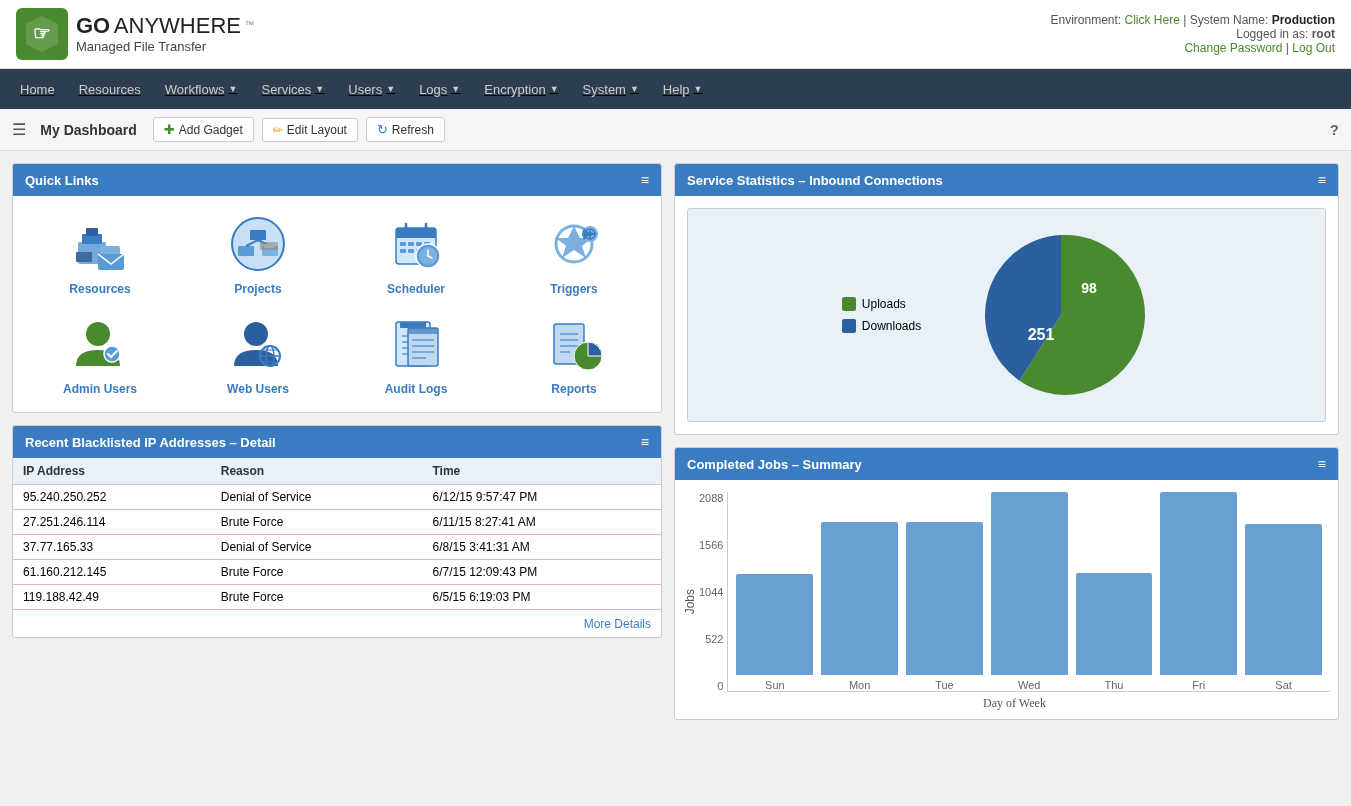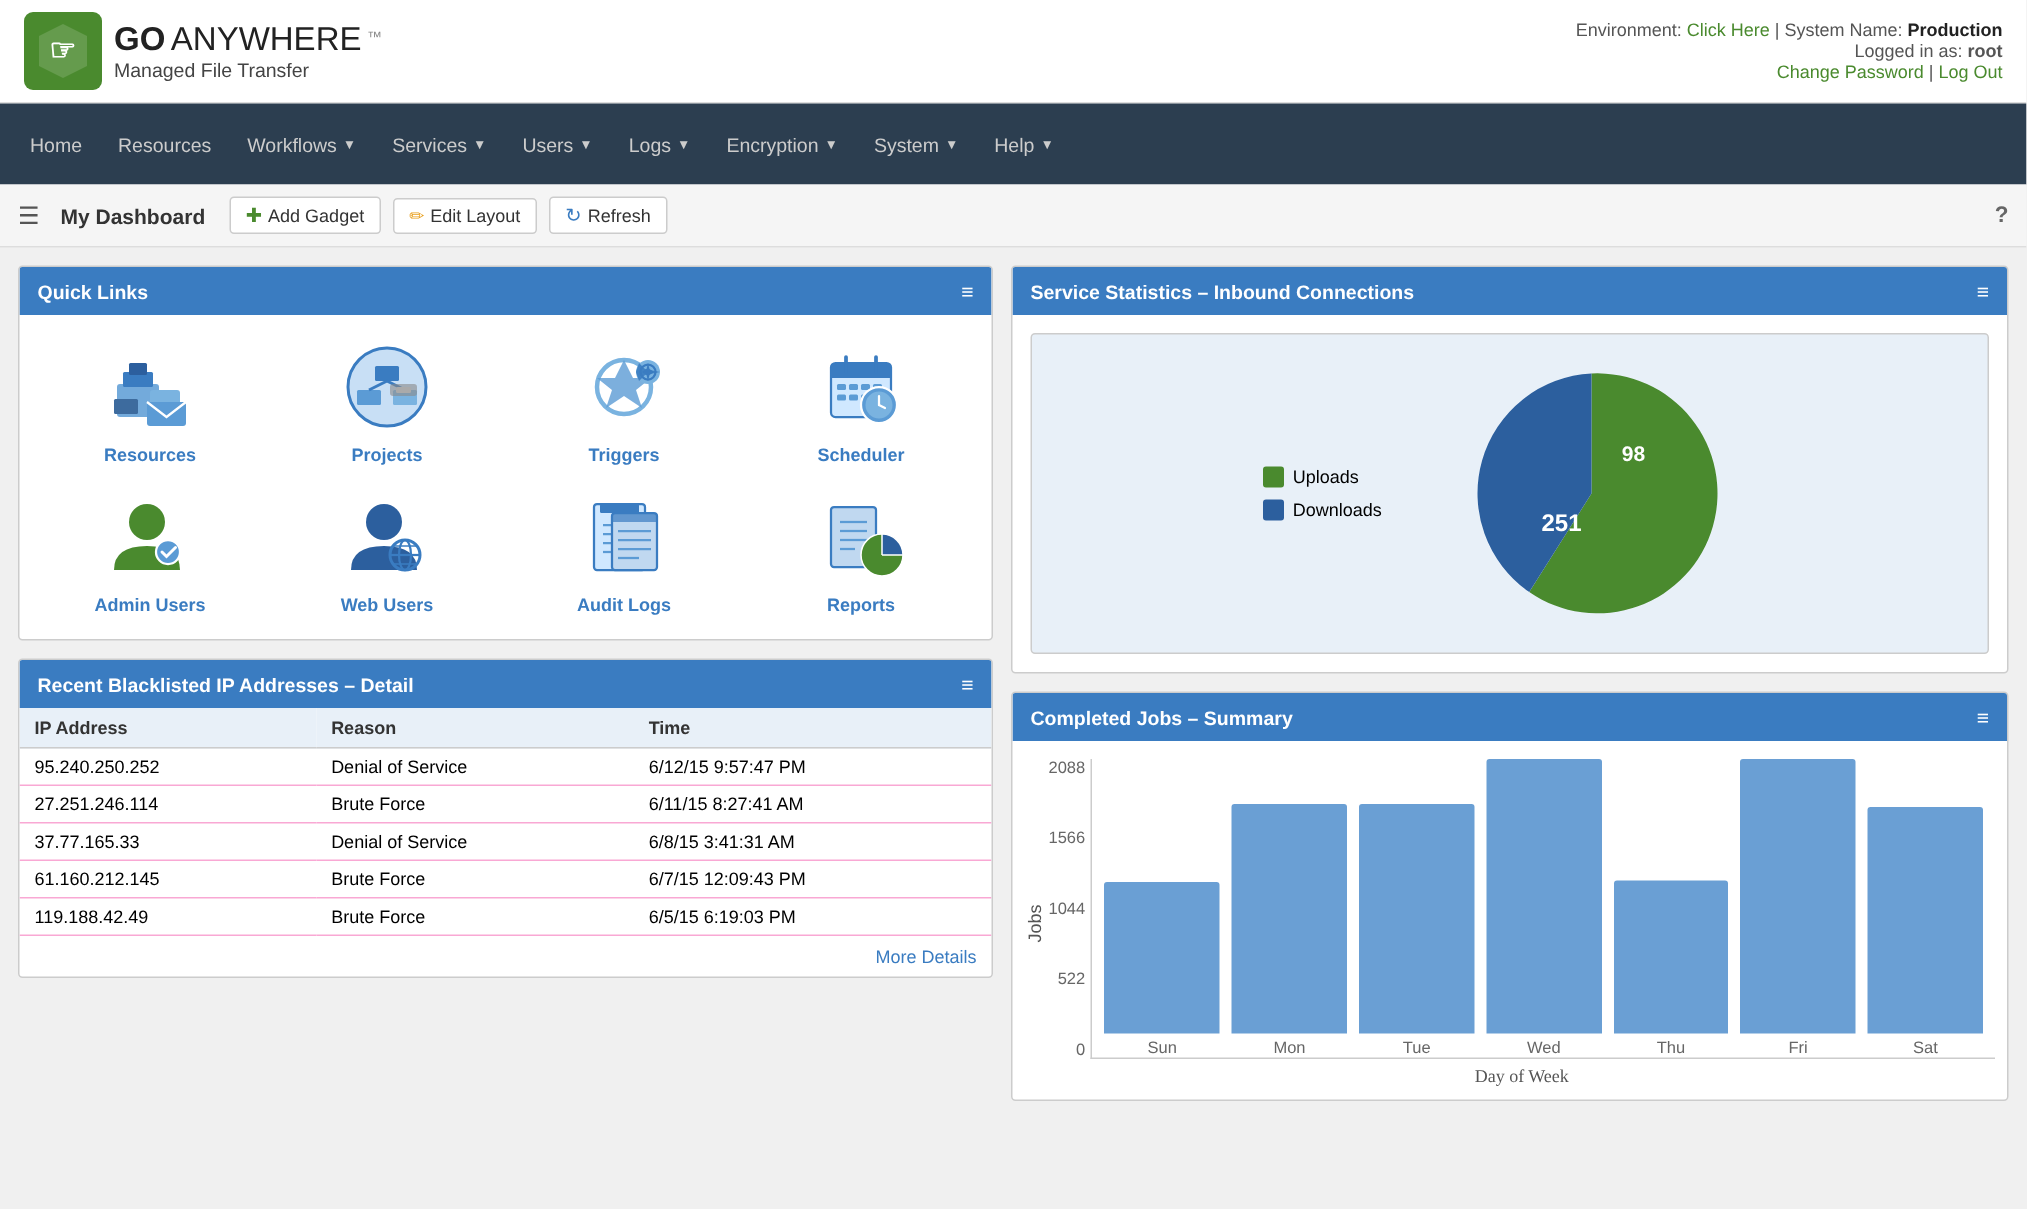--- a/index.html
+++ b/index.html
@@ -29,21 +29,22 @@
     #header-right .env-line a { color: #4a8a2e; text-decoration: none; }
     #header-right .env-line strong { color: #222; }
     #header-right .links a { color: #4a8a2e; text-decoration: none; font-size: 12px; }
 
     
     #main-nav {
       background: #2c3e50;
       display: flex;
       align-items: center;
       padding: 0 8px;
-      height: 54px;
+      height: 40px;
+      text-decoration: underline;
     }
     #main-nav .nav-item {
       color: #ccc;
       padding: 0 12px;
       height: 38px;
       display: flex; align-items: center;
       cursor: pointer;
       font-size: 13px;
       white-space: nowrap;
     }
@@ -278,34 +279,20 @@
               <rect x="32" y="28" width="18" height="8" rx="2" fill="#888" opacity="0.6"></rect>
               <rect x="36" y="30" width="10" height="4" rx="1" fill="#aaa"></rect>
             </svg>
           </div>
           <span class="label">Projects</span>
         </div>
 
         <div class="quick-link-item">
           <div class="icon-wrap">
             <svg class="ql-icon" viewBox="0 0 60 60">
-              <circle cx="30" cy="30" r="18" fill="none" stroke="#7ab3e0" stroke-width="3"></circle>
-              <path d="M30 12 L36 24 L48 24 L38 32 L42 44 L30 36 L18 44 L22 32 L12 24 L24 24 Z" fill="#5b9bd5" opacity="0.8"></path>
-              <circle cx="46" cy="20" r="8" fill="#7ab3e0" stroke="none"></circle>
-              <path d="M40 14 L44 18 L54 20 L44 22 L40 26 L38 20 Z" fill="#3a7cc1" opacity="0.9"></path>
-              <circle cx="46" cy="20" r="5" fill="none" stroke="#3a7cc1" stroke-width="1.5"></circle>
-              <path d="M42 20 L45 18 L46 14 L47 18 L50 20 L47 22 L46 26 L45 22 Z" fill="#3a7cc1"></path>
-            </svg>
-          </div>
-          <span class="label">Triggers</span>
-        </div>
-
-        <div class="quick-link-item">
-          <div class="icon-wrap">
-            <svg class="ql-icon" viewBox="0 0 60 60">
 
               <rect x="10" y="14" width="40" height="36" rx="3" fill="#d0e8ff" stroke="#3a7cc1" stroke-width="1.5"></rect>
               <rect x="10" y="14" width="40" height="10" rx="3" fill="#3a7cc1"></rect>
               <rect x="10" y="20" width="40" height="4" fill="#3a7cc1"></rect>
               <line x1="20" y1="10" x2="20" y2="20" stroke="#3a7cc1" stroke-width="2.5" stroke-linecap="round"></line>
               <line x1="40" y1="10" x2="40" y2="20" stroke="#3a7cc1" stroke-width="2.5" stroke-linecap="round"></line>
               <rect x="14" y="28" width="6" height="4" rx="1" fill="#5b9bd5"></rect>
               <rect x="22" y="28" width="6" height="4" rx="1" fill="#5b9bd5"></rect>
               <rect x="30" y="28" width="6" height="4" rx="1" fill="#5b9bd5"></rect>
               <rect x="38" y="28" width="6" height="4" rx="1" fill="#5b9bd5"></rect>
@@ -313,20 +300,34 @@
               <rect x="22" y="35" width="6" height="4" rx="1" fill="#5b9bd5"></rect>
               <rect x="30" y="35" width="6" height="4" rx="1" fill="#5b9bd5"></rect>
 
               <circle cx="42" cy="42" r="12" fill="#5b9bd5" stroke="white" stroke-width="1.5"></circle>
               <circle cx="42" cy="42" r="9" fill="#7ab3e0"></circle>
               <line x1="42" y1="42" x2="42" y2="36" stroke="white" stroke-width="1.5" stroke-linecap="round"></line>
               <line x1="42" y1="42" x2="46" y2="44" stroke="white" stroke-width="1.5" stroke-linecap="round"></line>
             </svg>
           </div>
           <span class="label">Scheduler</span>
+        </div>
+
+        <div class="quick-link-item">
+          <div class="icon-wrap">
+            <svg class="ql-icon" viewBox="0 0 60 60">
+              <circle cx="30" cy="30" r="18" fill="none" stroke="#7ab3e0" stroke-width="3"></circle>
+              <path d="M30 12 L36 24 L48 24 L38 32 L42 44 L30 36 L18 44 L22 32 L12 24 L24 24 Z" fill="#5b9bd5" opacity="0.8"></path>
+              <circle cx="46" cy="20" r="8" fill="#7ab3e0" stroke="none"></circle>
+              <path d="M40 14 L44 18 L54 20 L44 22 L40 26 L38 20 Z" fill="#3a7cc1" opacity="0.9"></path>
+              <circle cx="46" cy="20" r="5" fill="none" stroke="#3a7cc1" stroke-width="1.5"></circle>
+              <path d="M42 20 L45 18 L46 14 L47 18 L50 20 L47 22 L46 26 L45 22 Z" fill="#3a7cc1"></path>
+            </svg>
+          </div>
+          <span class="label">Triggers</span>
         </div>
 
         <div class="quick-link-item">
           <div class="icon-wrap">
             <svg class="ql-icon" viewBox="0 0 60 60">
               <circle cx="28" cy="20" r="12" fill="#4a8a2e"></circle>
               <path d="M6 52 Q6 36 28 36 Q50 36 50 52" fill="#4a8a2e"></path>
               <circle cx="42" cy="40" r="8" fill="#5b9bd5" stroke="white" stroke-width="1.5"></circle>
               <path d="M38 40 L41 43 L47 37" stroke="white" stroke-width="2" fill="none" stroke-linecap="round"></path>
             </svg>

